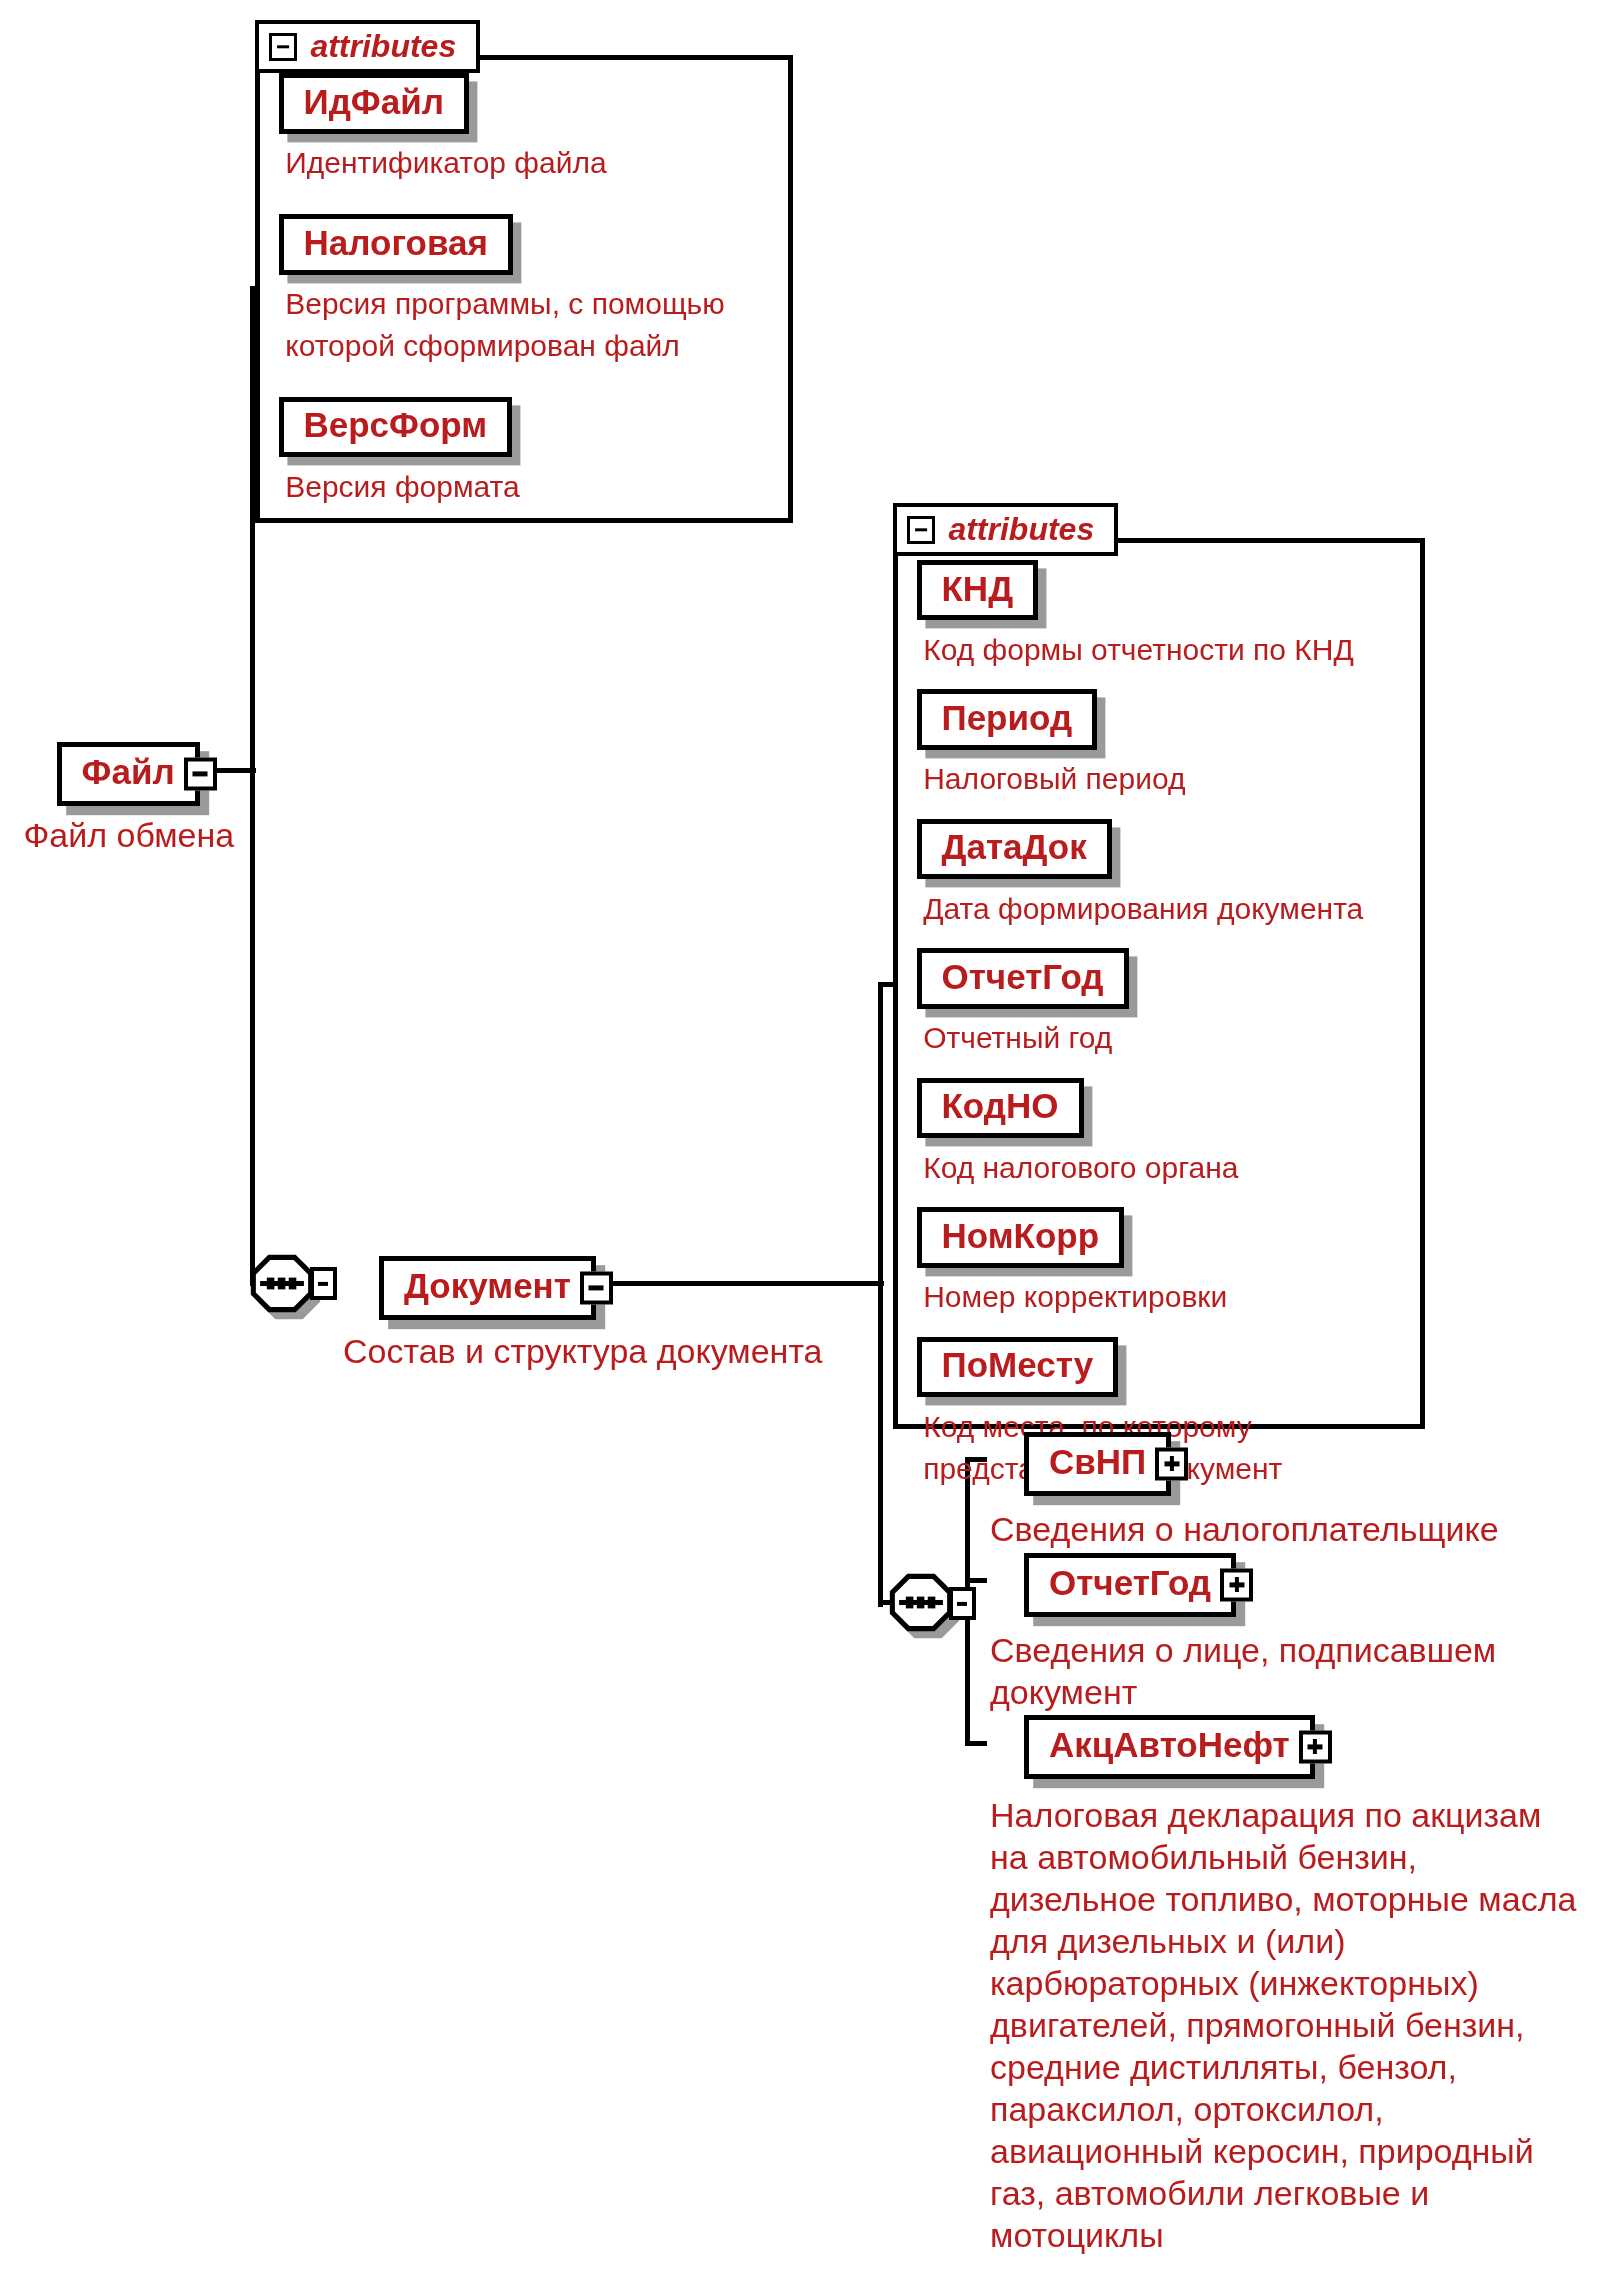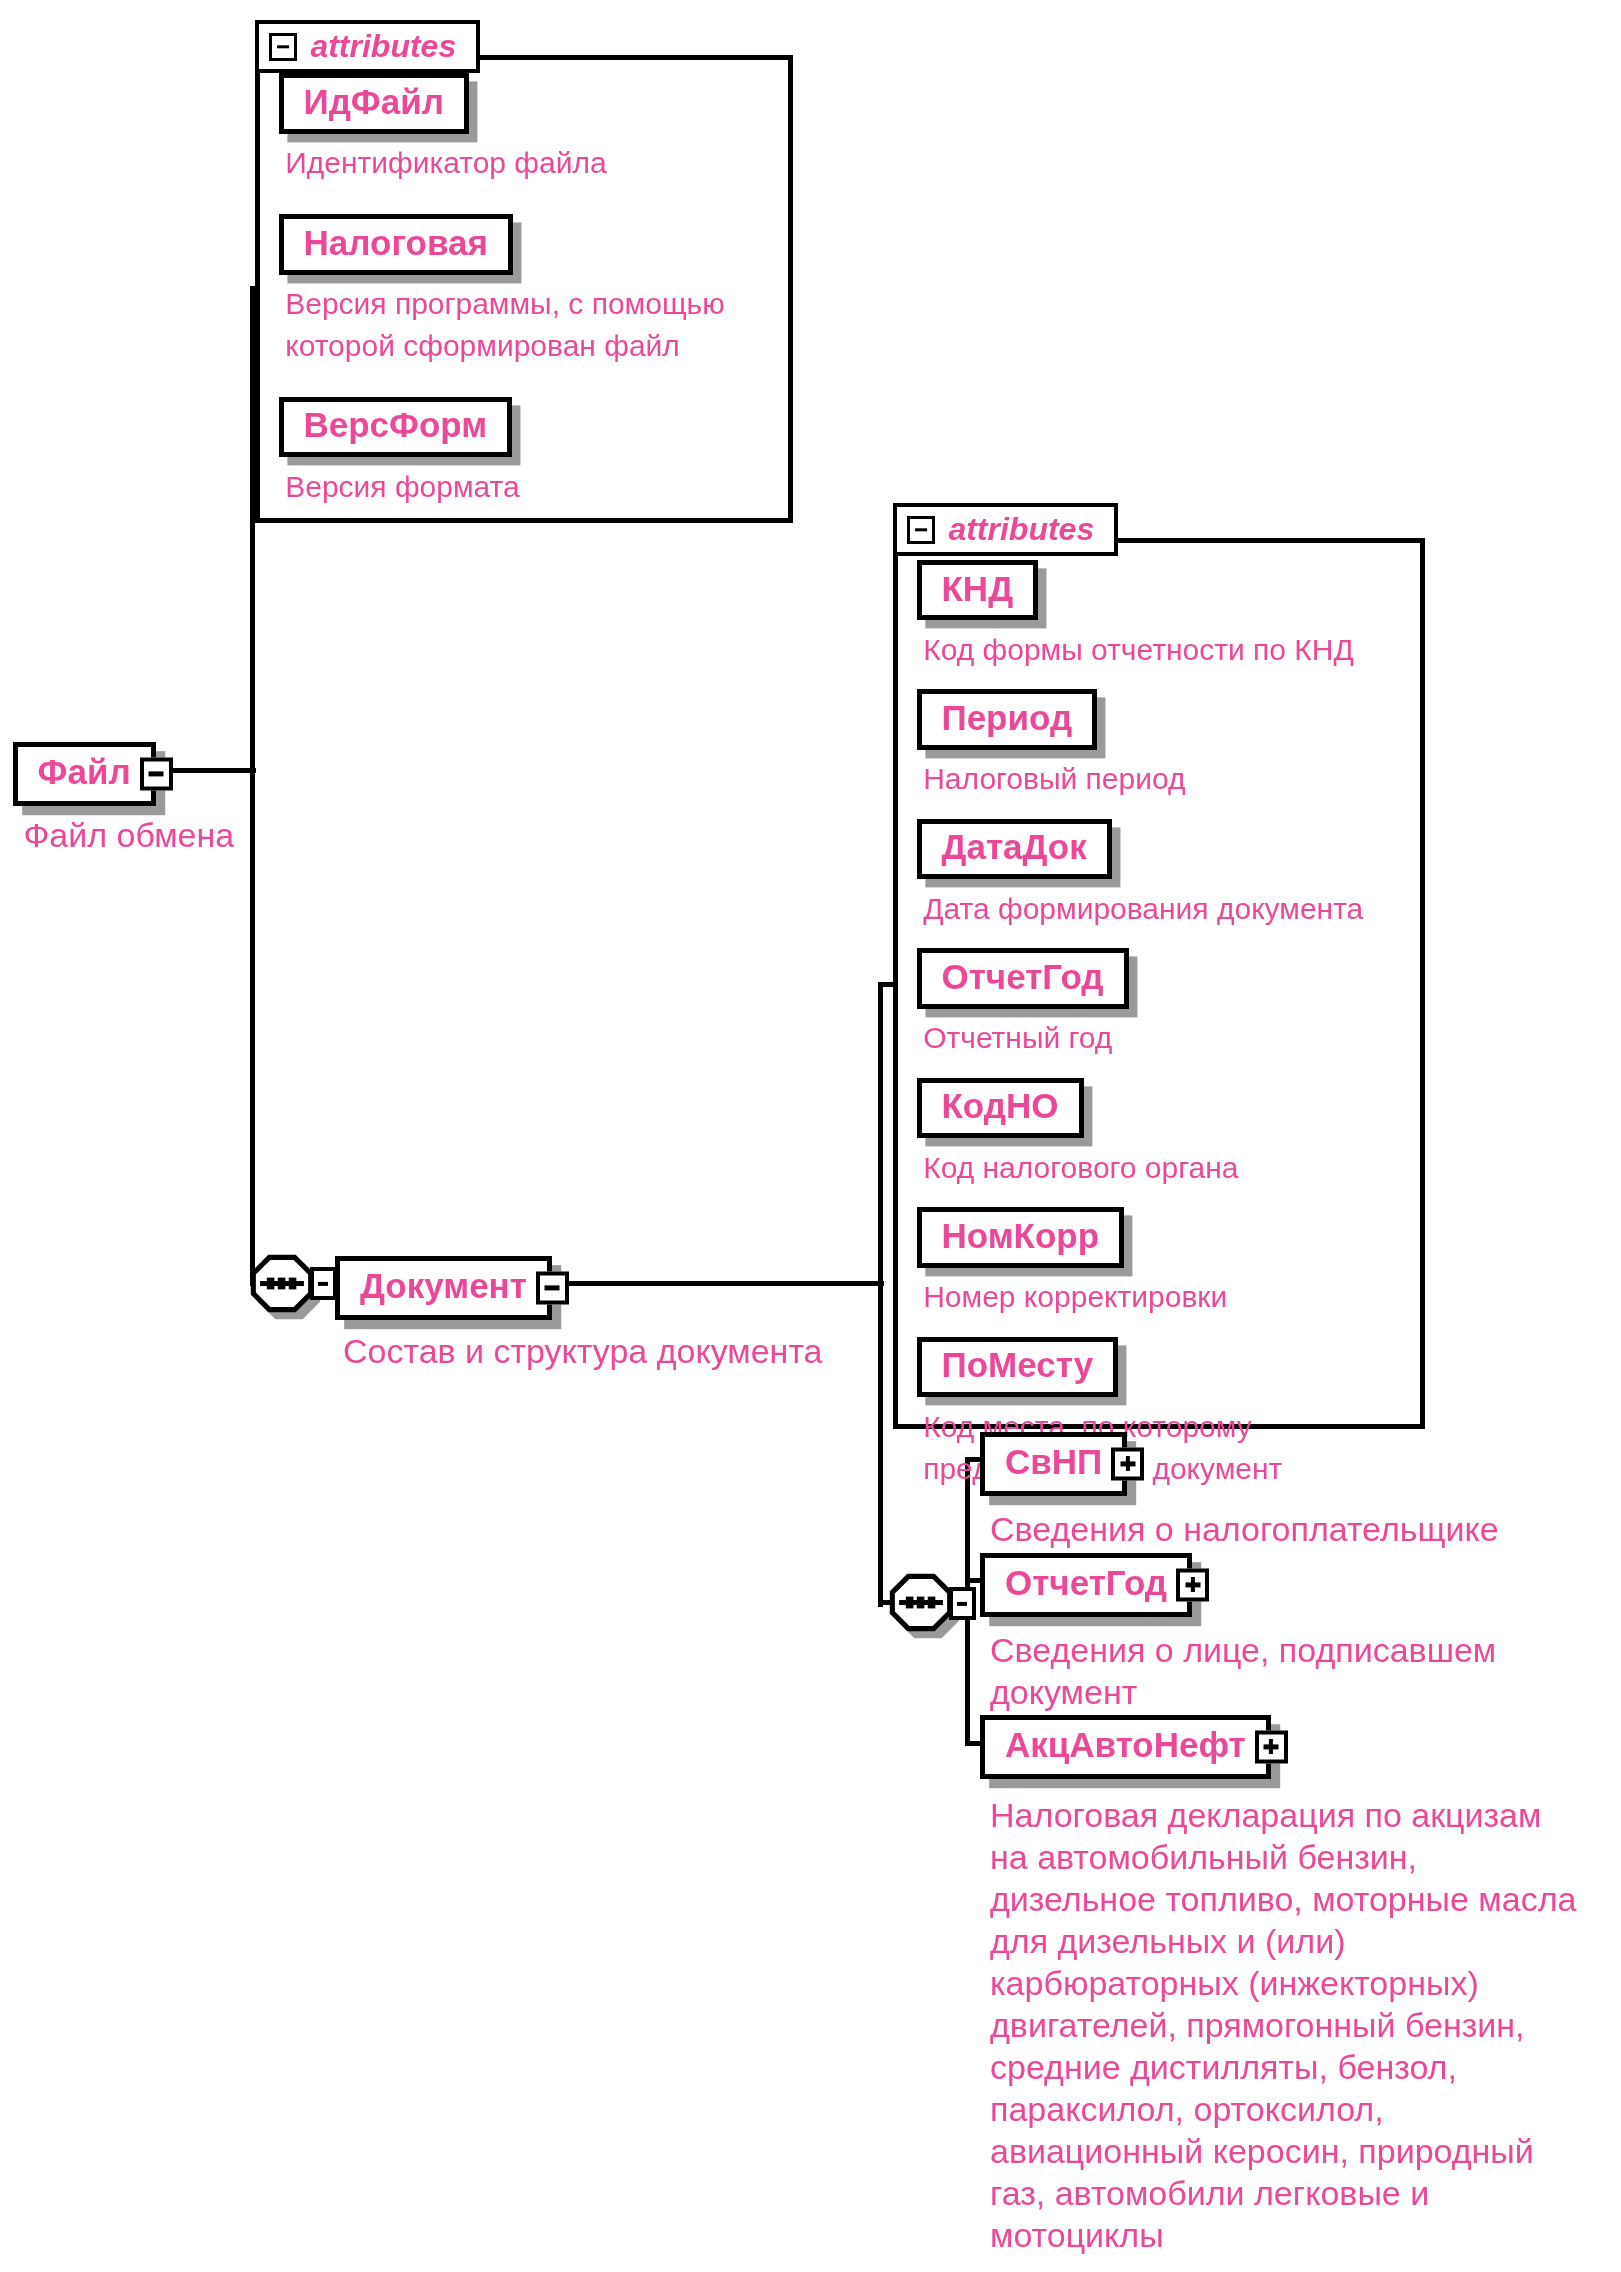--- a/index.html
+++ b/index.html
@@ -2,37 +2,38 @@
 <html style="font-size:13.4px"><head>
 <meta charset="utf-8">
 <style>
   html,body { margin:0; padding:0; background:#ffffff; }
   .canvas {
     position:relative;
     width:1621px;
     height:2273px;
     background:#ffffff;
     font-family:"Liberation Sans", sans-serif;
-    color:#ec4899;
+    color:#b91c1c;
     overflow:hidden;
   }
   .hline, .vline { position:absolute; background:#000; z-index:0; }
 
   
   .ebox {
     position:absolute;
     background:#fff;
     border:5px solid #000;
     box-shadow:9.2px 9.2px 0 #9a9a9a;
     font-weight:700;
     font-size:35px;
     line-height:1.2;
     padding:4.2px 20px 7.6px 20px;
     white-space:nowrap;
     z-index:2;
+    margin-left:44px;
   }
   .expand-box {
     position:absolute;
     right:-22px;
     top:50%;
     transform:translateY(-50%);
     width:25px; height:25px;
     border:4.2px solid #000;
     background:#fff;
     z-index:3;

